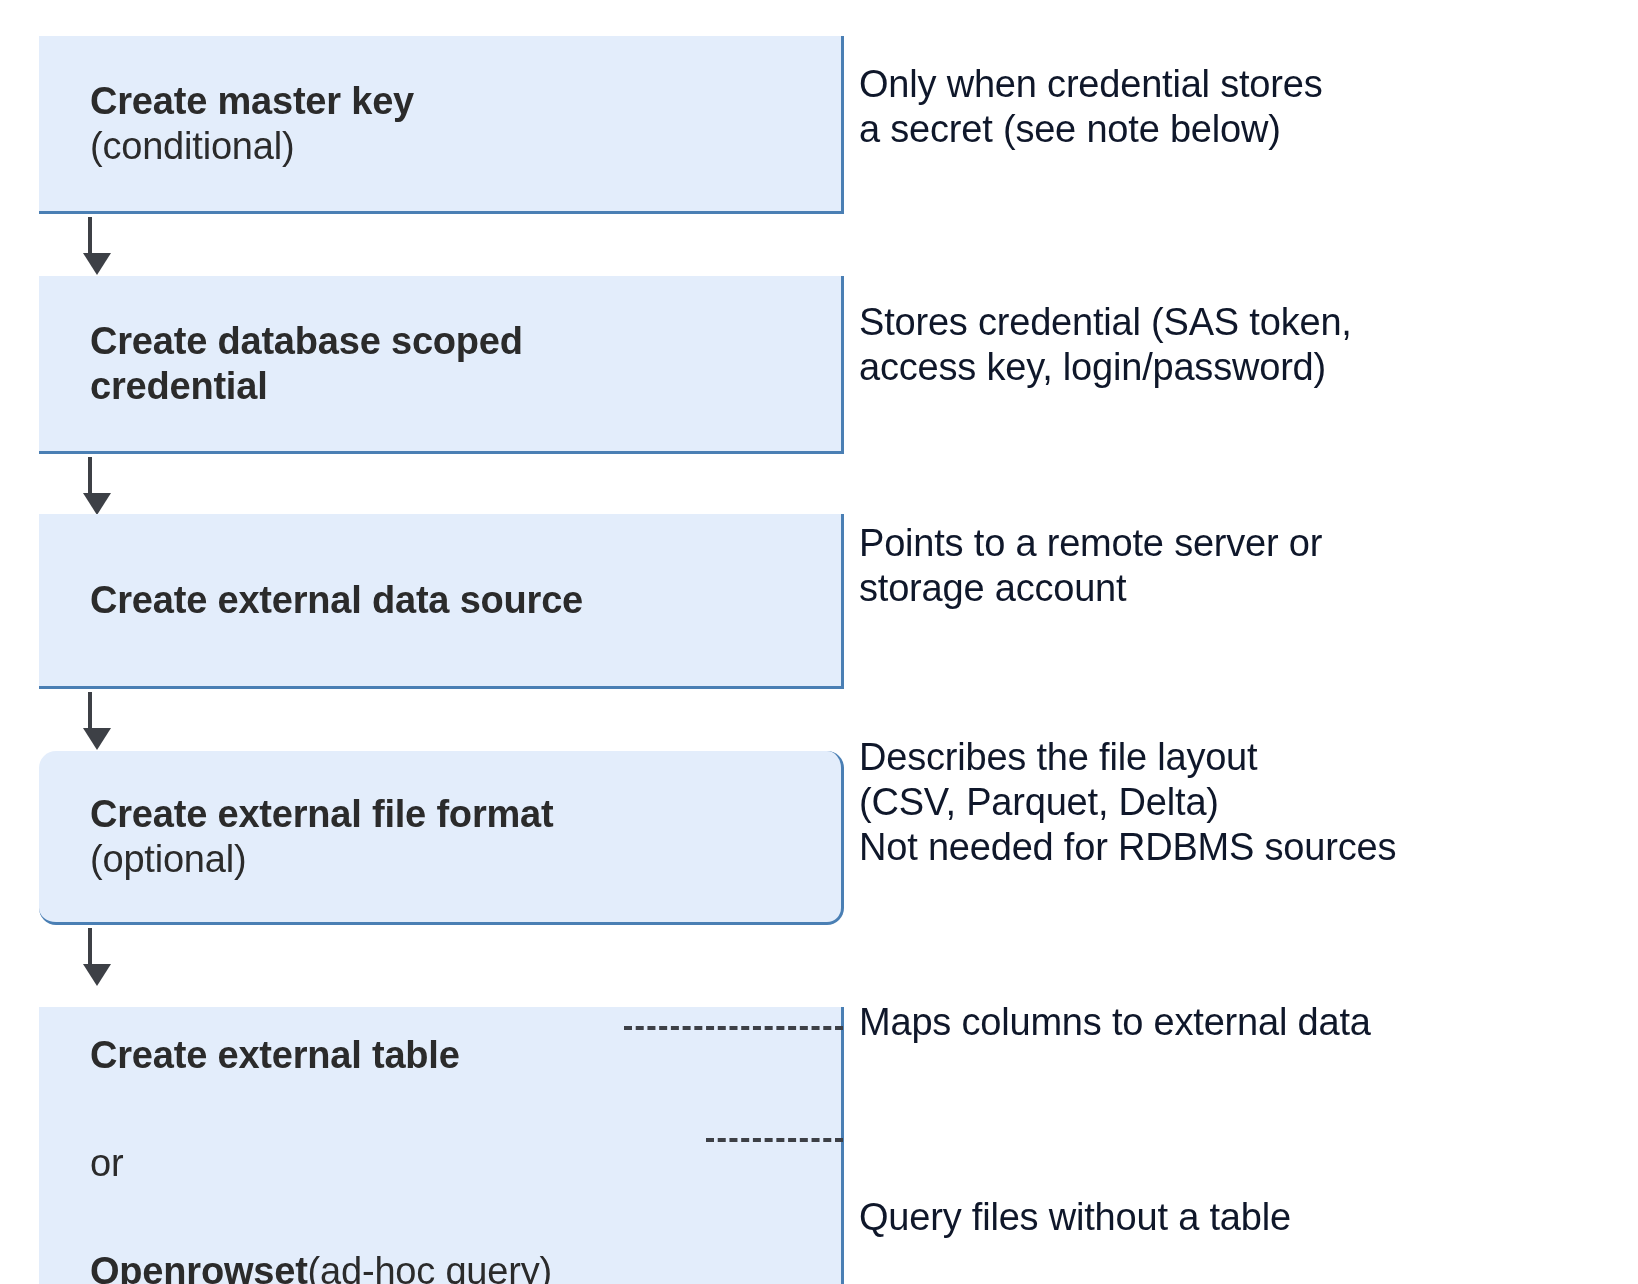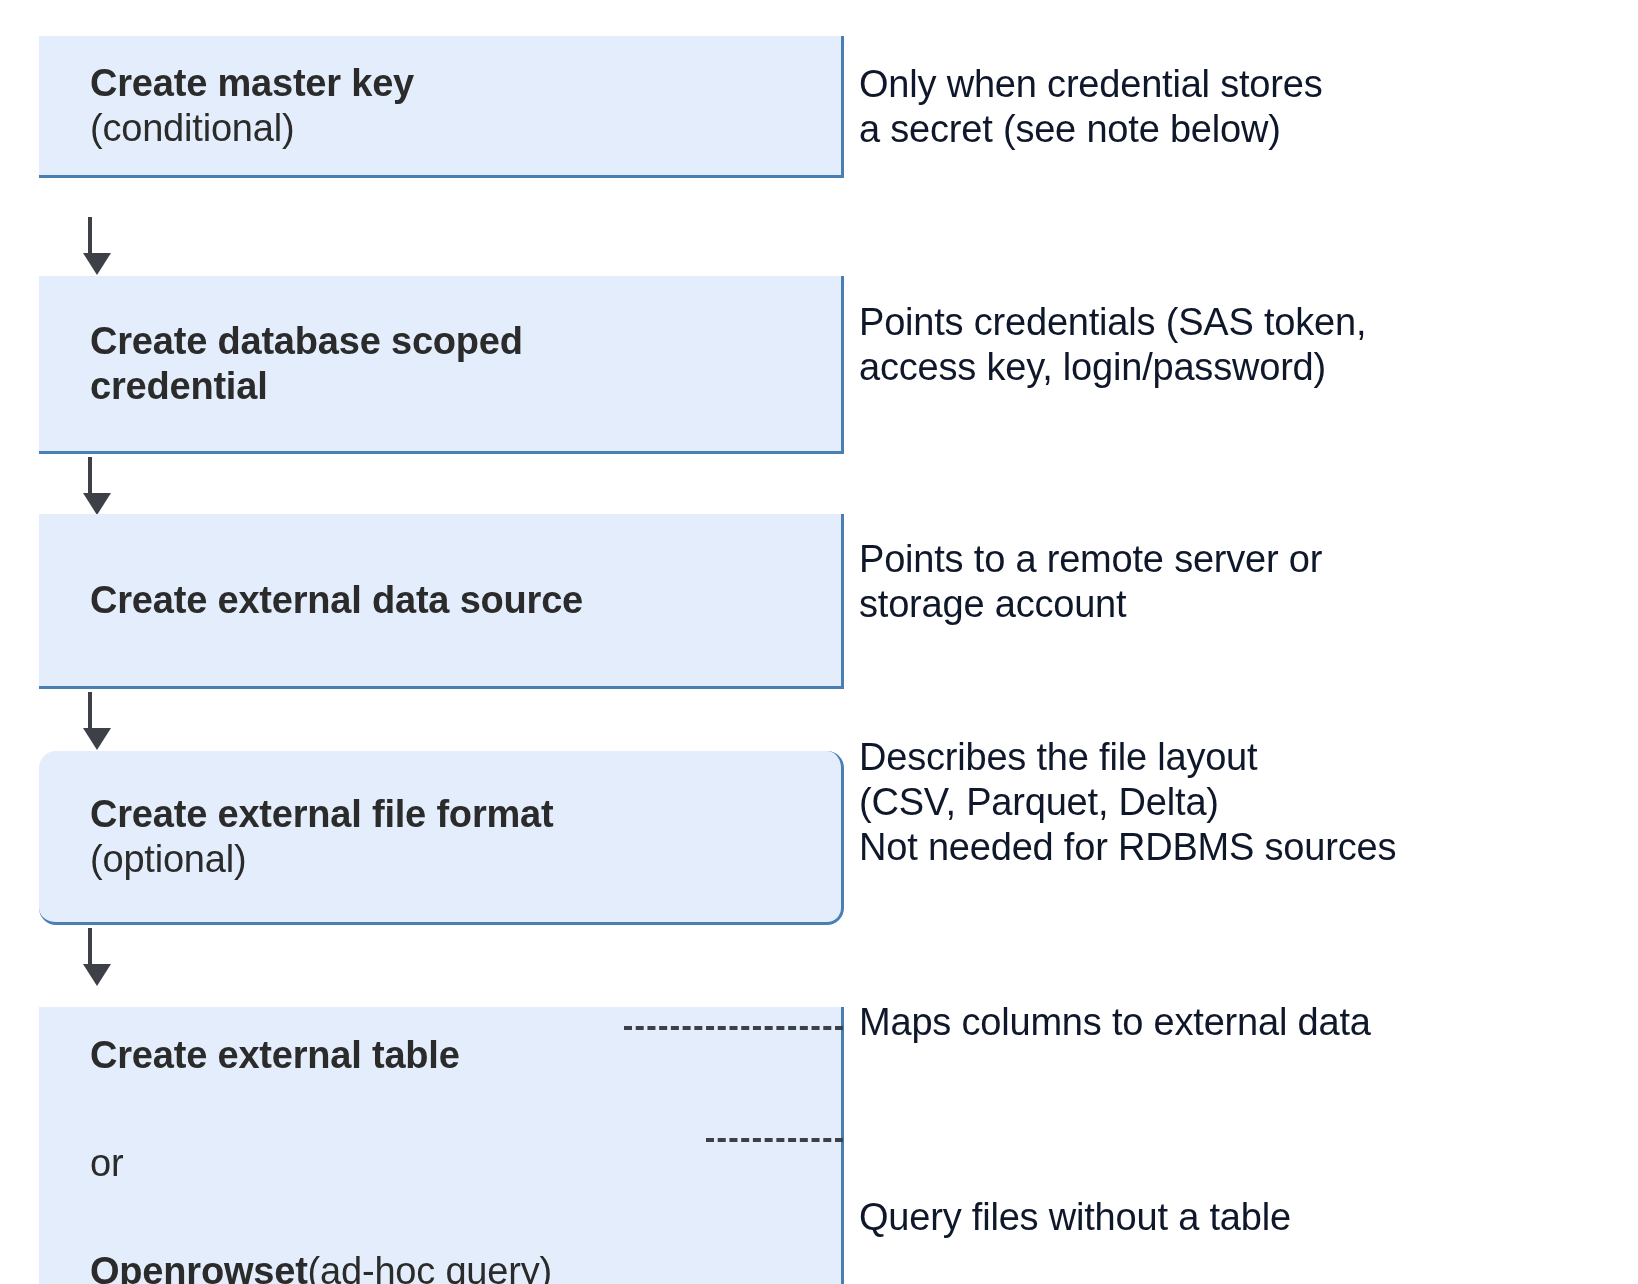--- a/index.html
+++ b/index.html
@@ -94,55 +94,55 @@
     align-items: baseline;
     white-space: nowrap;
   }
   .inline-row .reg { font-weight: normal; }
 </style>
 </head>
 <body>
 
 <div id="stage">
 
-  <div class="flow-box" style="top:36px;height:142px;justify-content:center;">
+  <div class="flow-box" style="top:36px;height:178px;justify-content:center;">
     <span class="box-line bold">Create master key</span>
     <span class="box-line">(conditional)</span>
   </div>
 
   <div class="note" style="top:62px;">
     <span class="nline">Only when credential stores</span>
     <span class="nline">a secret (see note below)</span>
   </div>
 
   <div class="connector" style="top:217px;height:60px;">
     <span class="stem" style="height:38px;"></span>
     <span class="head" style="top:36px;left:7px;"></span>
   </div>
 
   <div class="flow-box" style="top:276px;height:178px;">
     <span class="box-line bold">Create database scoped</span>
     <span class="box-line bold">credential</span>
   </div>
 
   <div class="note" style="top:300px;">
-    <span class="nline">Points credentials (SAS token,</span>
+    <span class="nline">Stores credential (SAS token,</span>
     <span class="nline">access key, login/password)</span>
   </div>
 
   <div class="connector" style="top:457px;height:60px;">
     <span class="stem" style="height:38px;"></span>
     <span class="head" style="top:36px;left:7px;"></span>
   </div>
 
   <div class="flow-box" style="top:514px;height:175px;">
     <span class="box-line bold">Create external data source</span>
   </div>
 
-  <div class="note" style="top:537px;">
+  <div class="note" style="top:521px;">
     <span class="nline">Points to a remote server or</span>
     <span class="nline">storage account</span>
   </div>
 
   <div class="connector" style="top:692px;height:60px;">
     <span class="stem" style="height:38px;"></span>
     <span class="head" style="top:36px;left:7px;"></span>
   </div>
 
   <div class="flow-box" style="top:751px;height:174px;border-radius:17px;">

